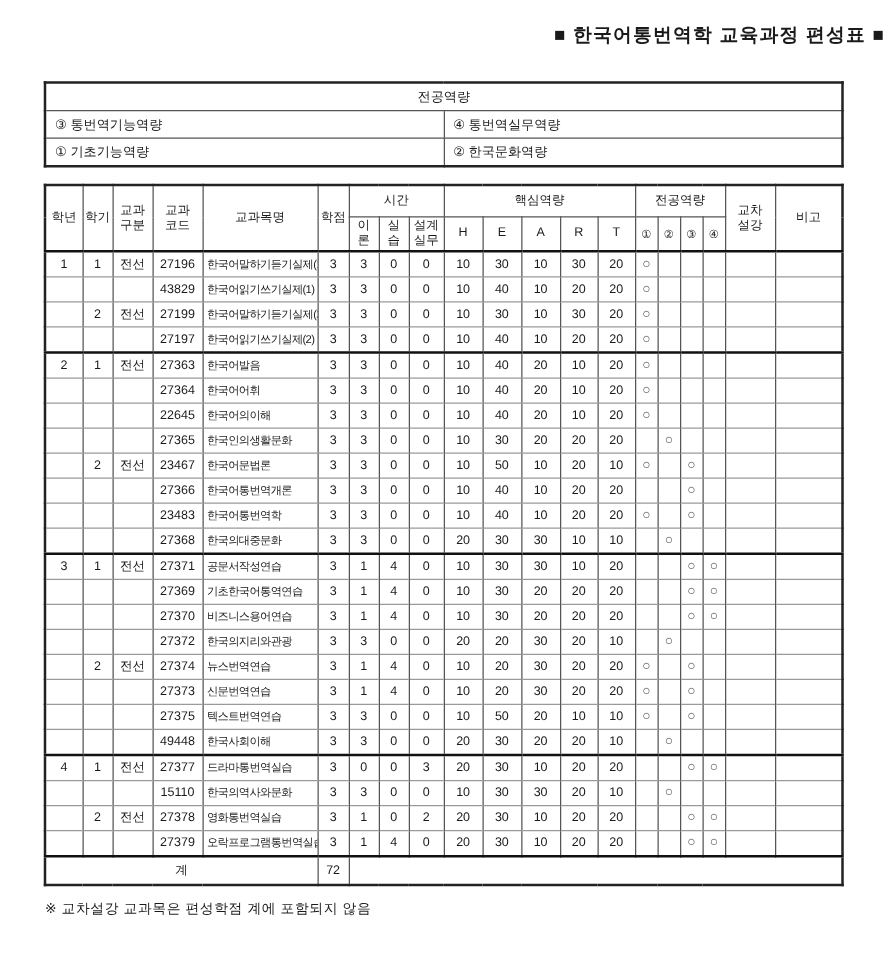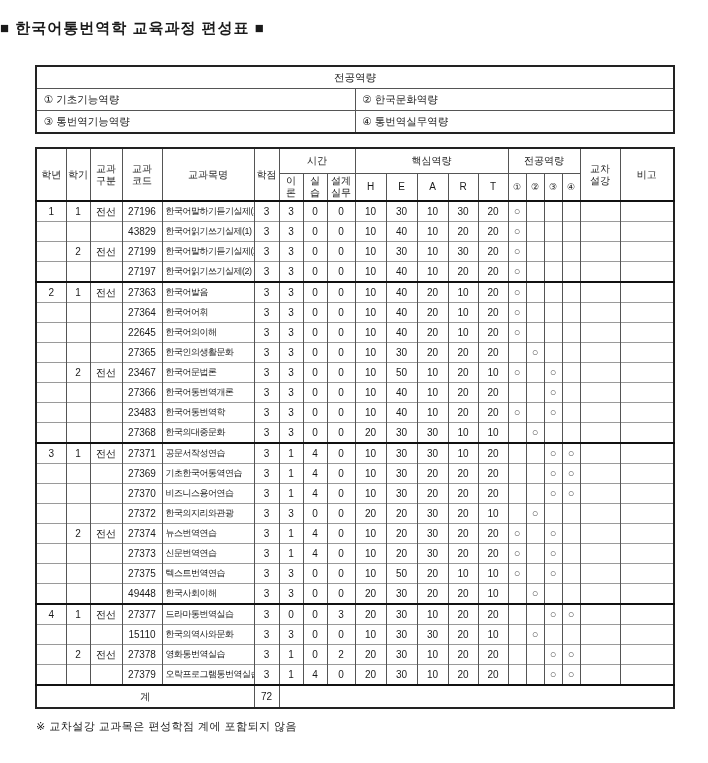--- a/index.html
+++ b/index.html
@@ -5,21 +5,21 @@
   html,body { margin:0; padding:0; background:#fff; }
   body {
     width:708px; height:763px;
     font-family:"Liberation Sans","DejaVu Sans",sans-serif;
     color:#1a1a1a;
   }
   .page { position:relative; width:708px; height:763px; overflow:hidden; }
 
   .title {
     margin:0; padding-top:19px;
-    font-size:15px; font-weight:bold; text-align:left; letter-spacing:1px;
+    font-size:15px; font-weight:bold; text-align:right; letter-spacing:1px;
   }
 
   table { border-collapse:collapse; table-layout:fixed; }
 
   .comp-table {
     margin:27px 0 0 35px; width:638px;
     border:2px solid #222; font-size:10.5px;
   }
   .comp-table td { border:1px solid #555; height:21px; padding:0 0 0 7px; }
   .comp-table td.comp-head { text-align:center; padding:0; }
@@ -61,26 +61,26 @@
   <table class="comp-table">
     <colgroup>
         <col style="width:319px">
         <col style="width:319px">
       </colgroup>
     <tbody>
         <tr>
       <td colspan="2" class="comp-head">전공역량</td>
     </tr>
     <tr>
+      <td>③ 통번역기능역량</td>
+      <td>④ 통번역실무역량</td>
+    </tr>
+    <tr>
       <td>① 기초기능역량</td>
       <td>② 한국문화역량</td>
-    </tr>
-    <tr>
-      <td>③ 통번역기능역량</td>
-      <td>④ 통번역실무역량</td>
     </tr>
   </tbody>
     </table>
 
   <table class="main-table">
     <colgroup>
       <col style="width:30px">
         <col style="width:24px">
         <col style="width:32px">
         <col style="width:40px">

